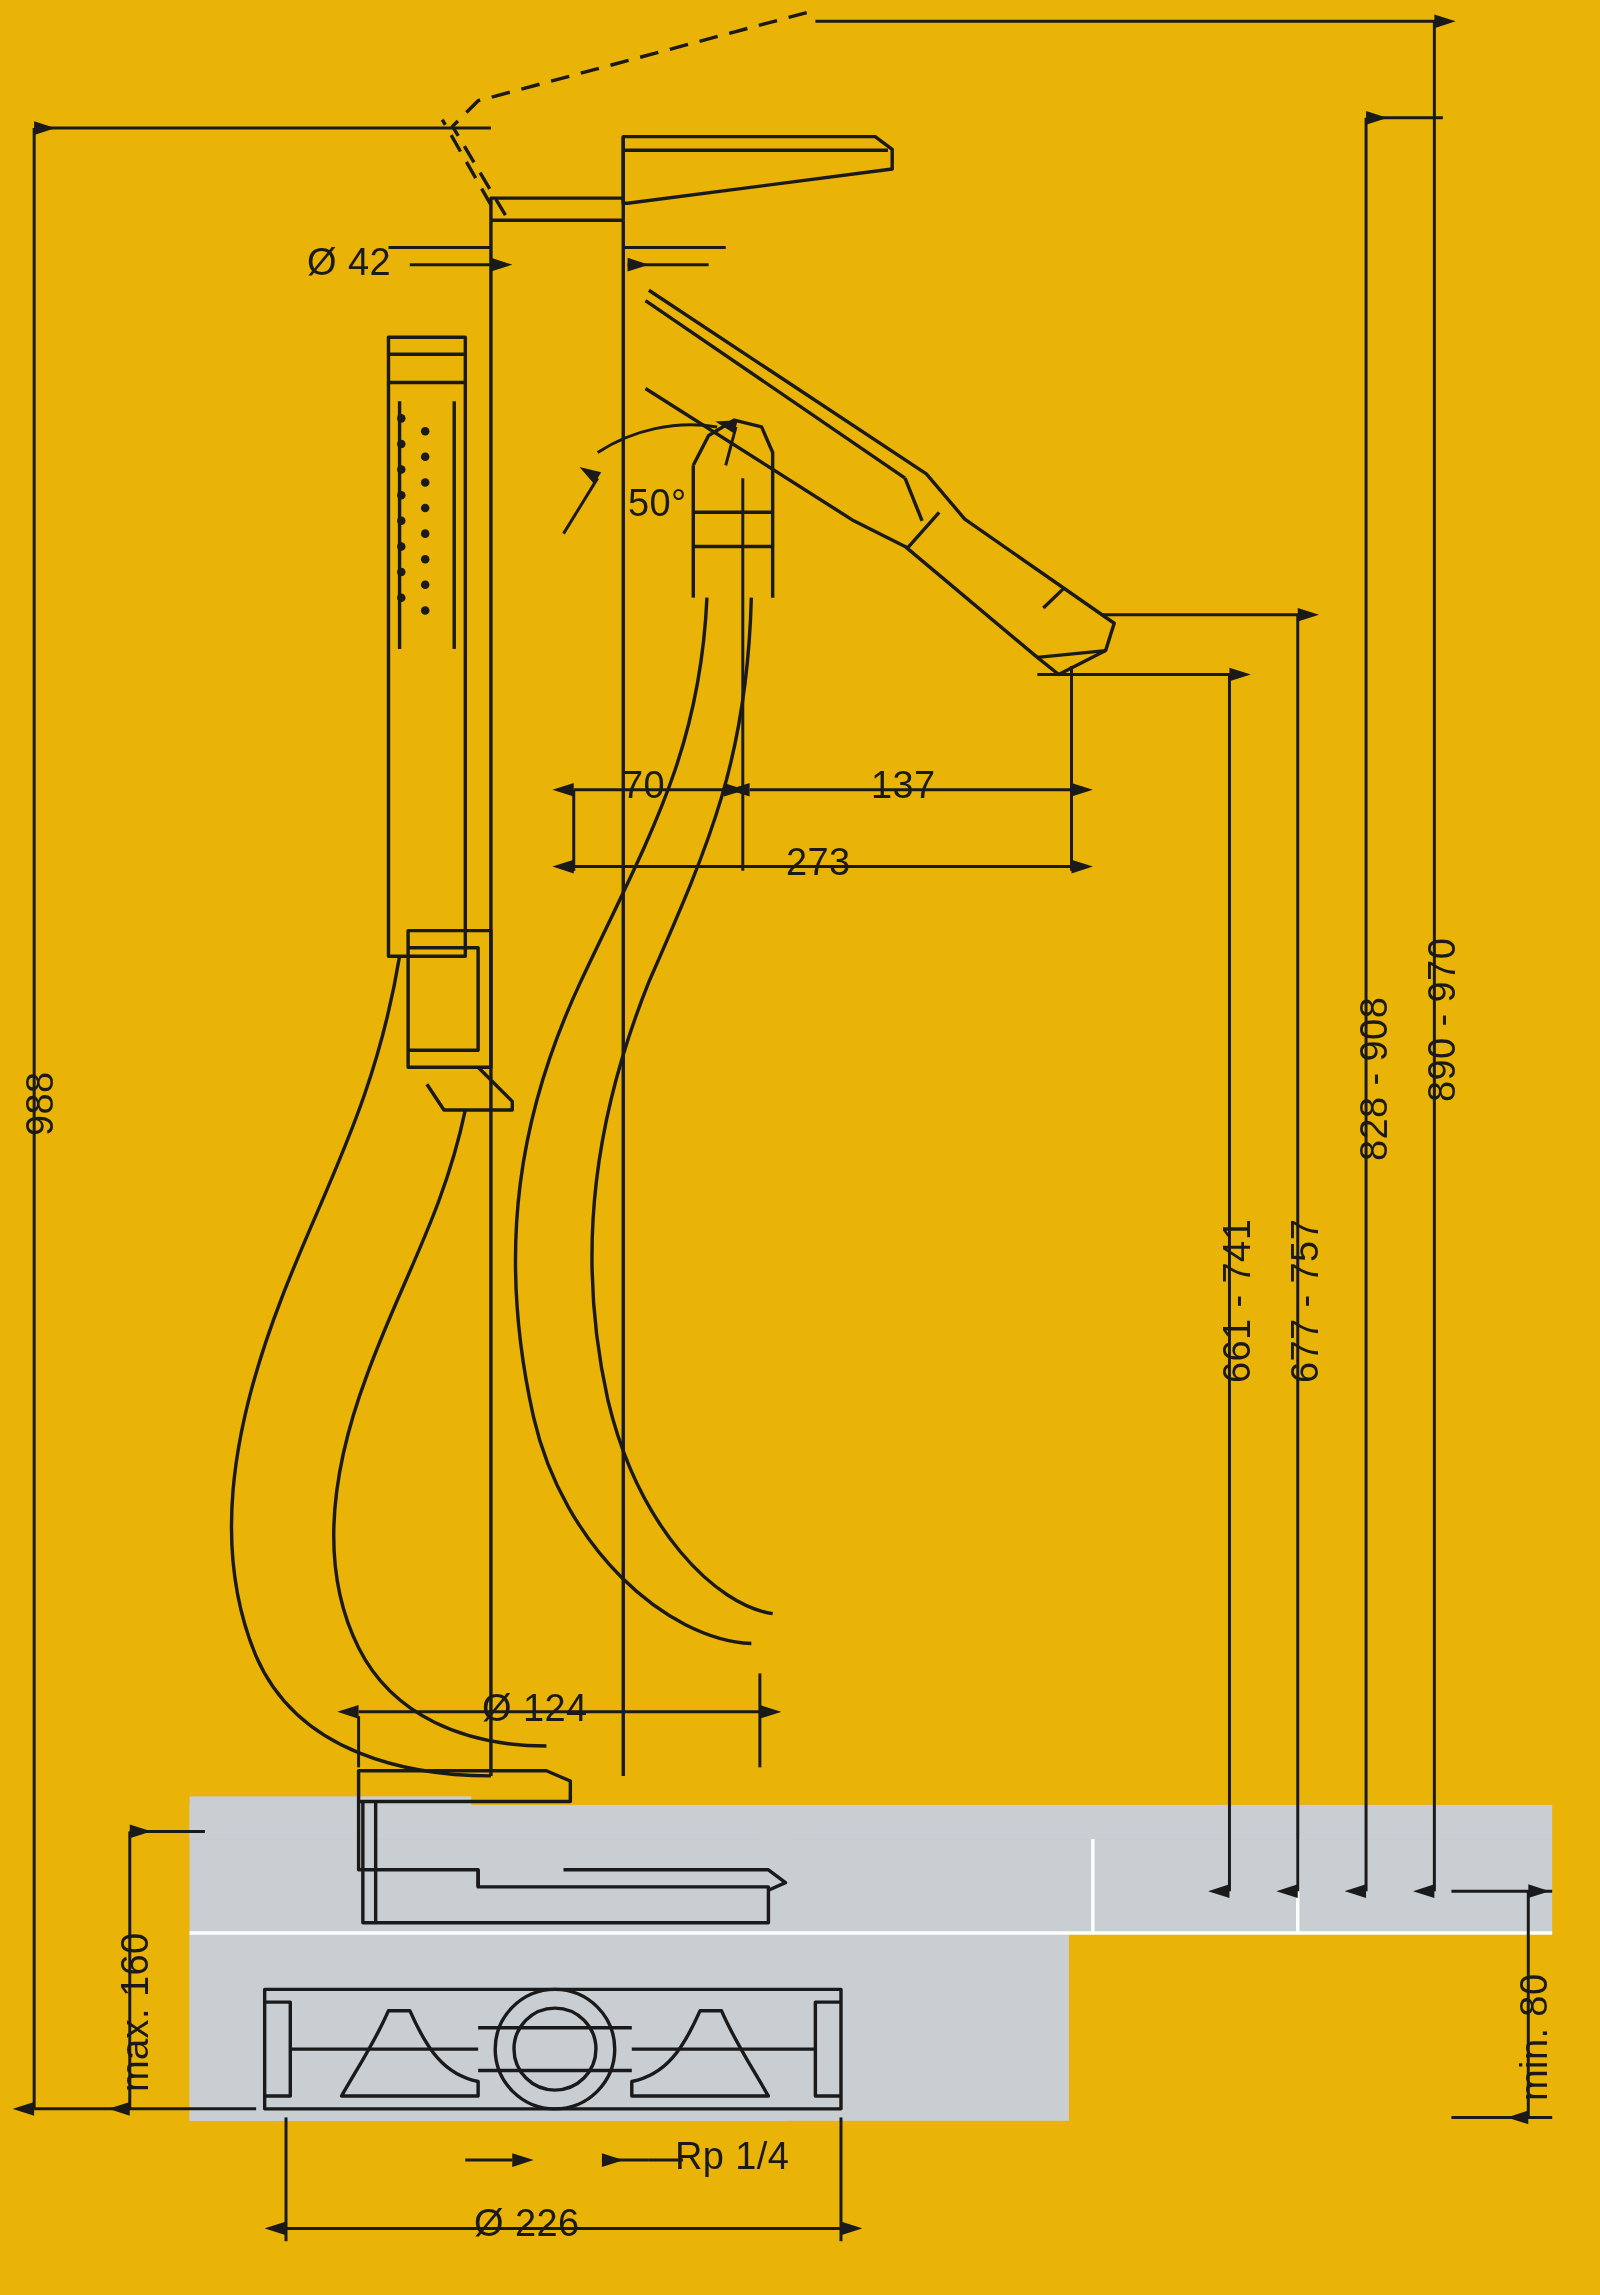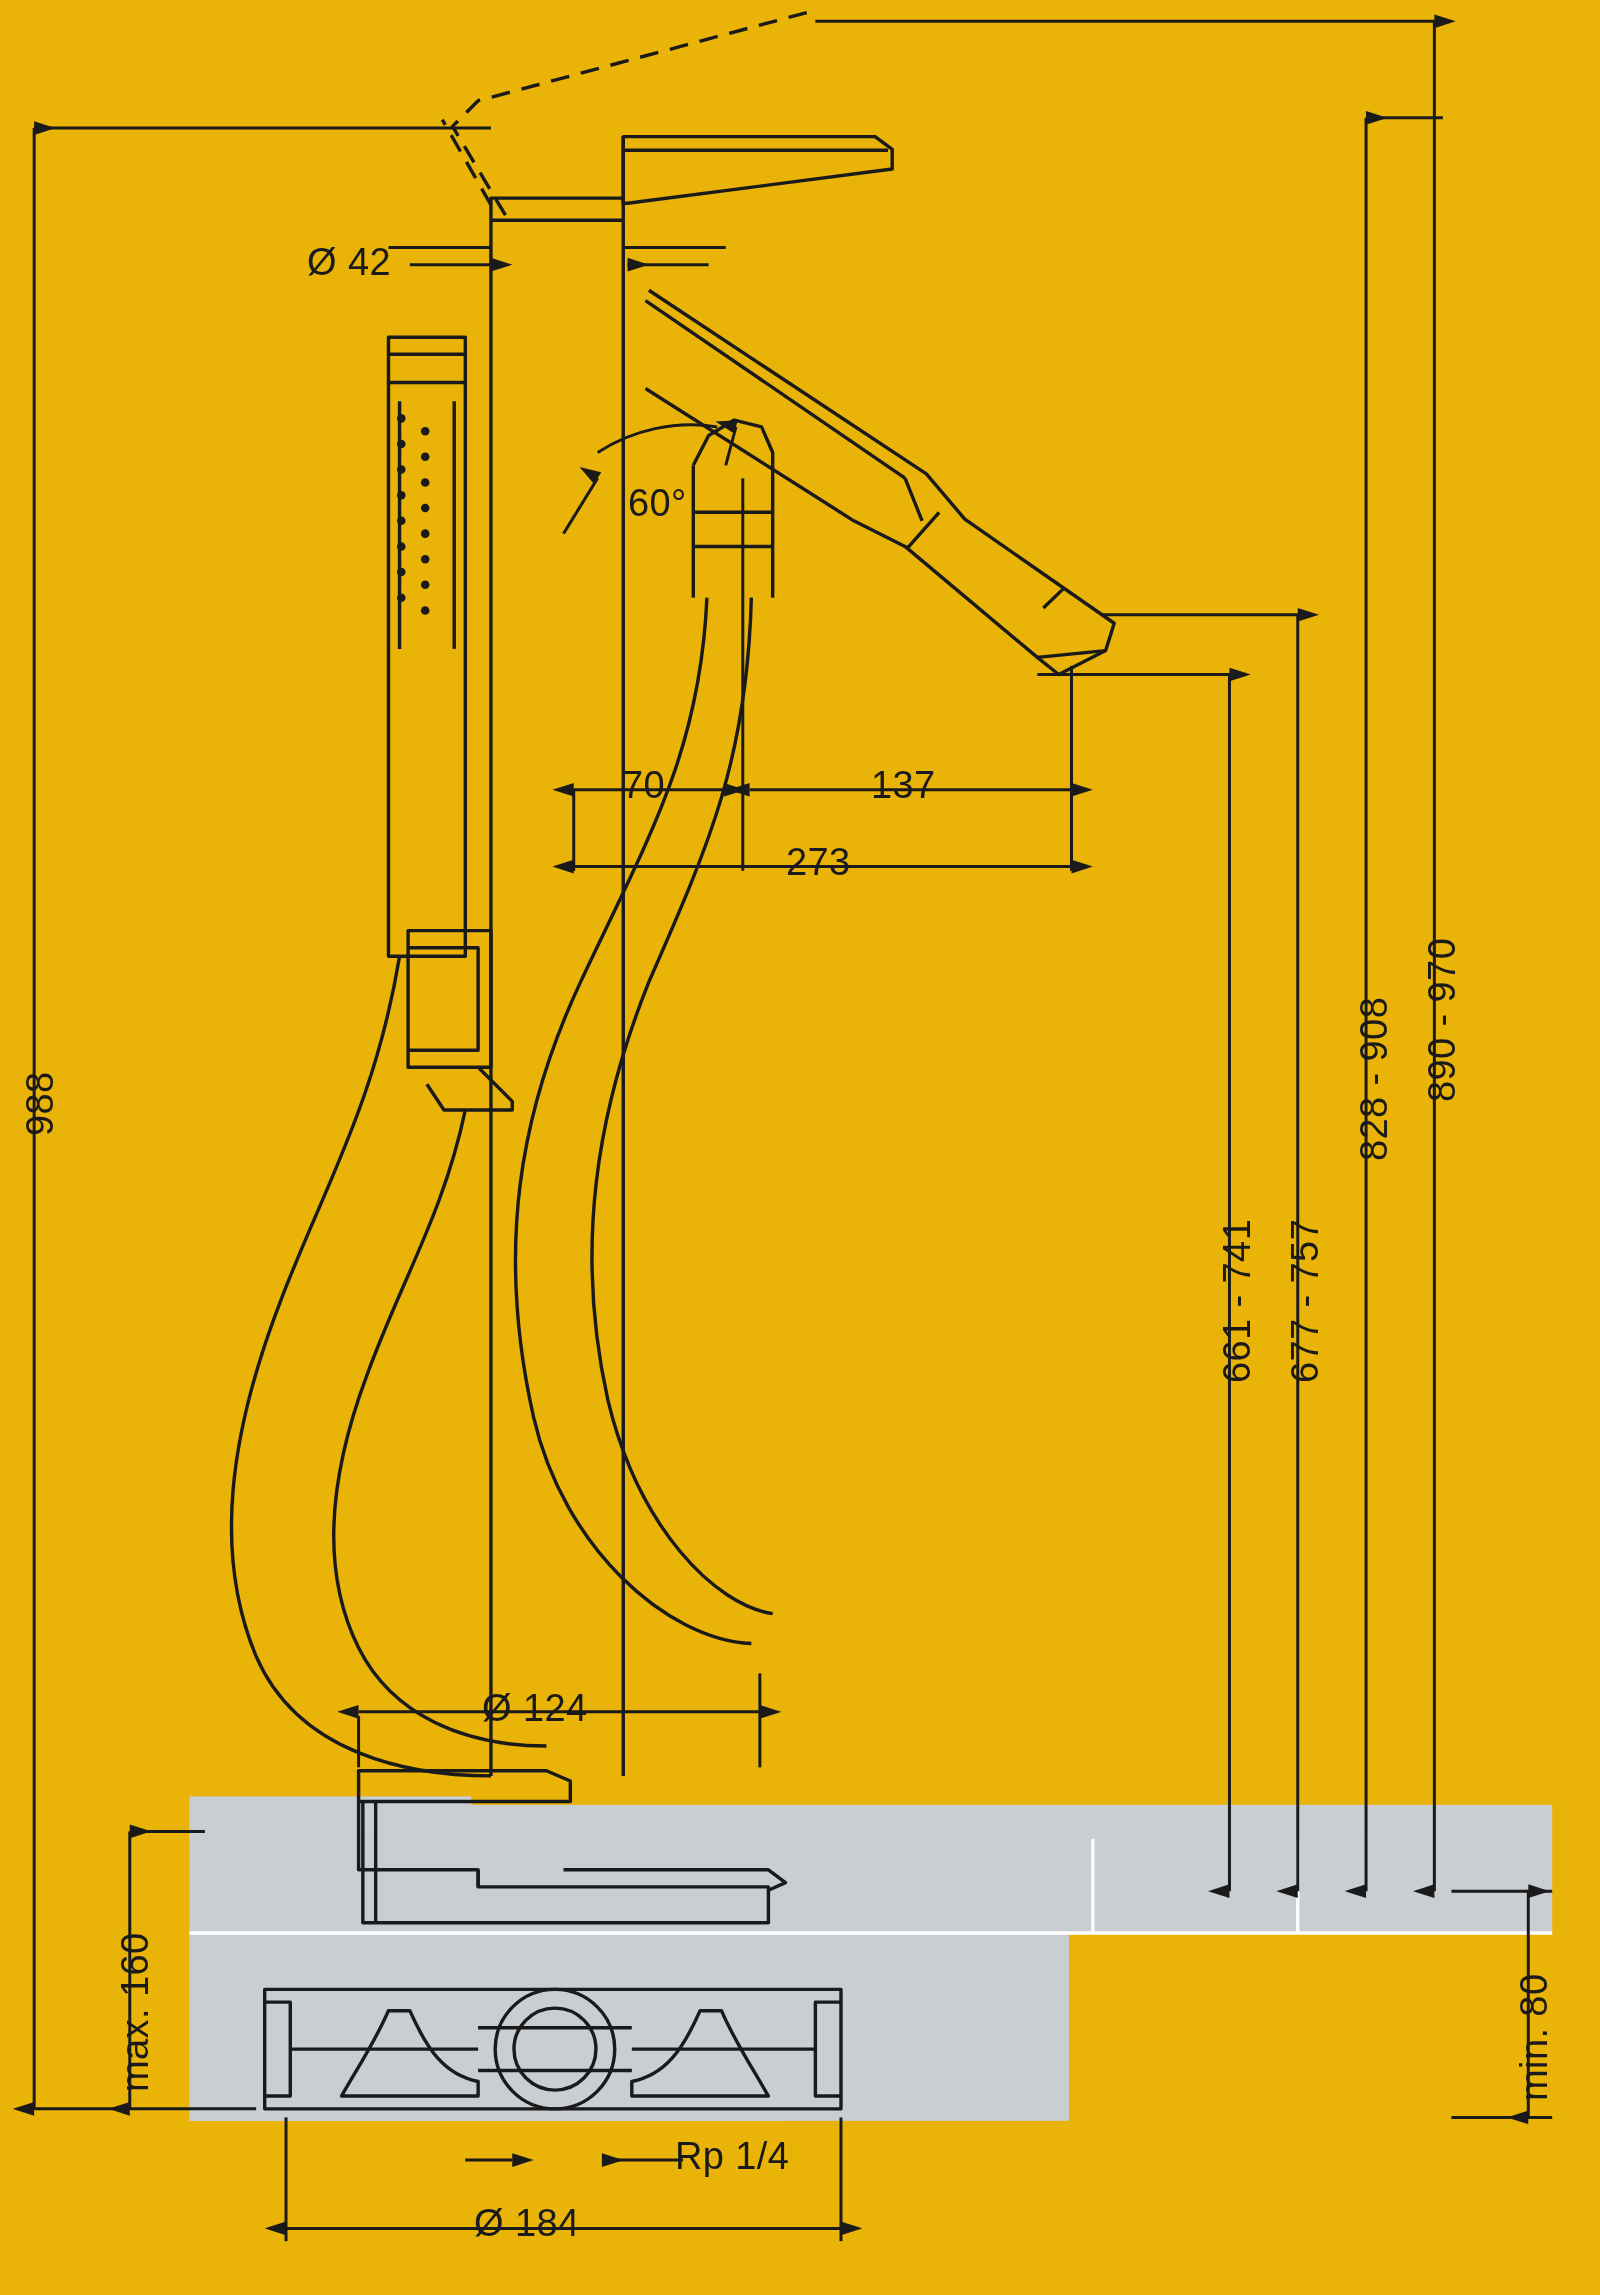--- a/index.html
+++ b/index.html
@@ -205,41 +205,41 @@
       <line x1="152" y1="2145" x2="240" y2="2145"></line>
 
       <line x1="1790" y1="2215" x2="1790" y2="2480" marker-start="url(#arrU)" marker-end="url(#arrD)"></line>
       <line x1="1700" y1="2215" x2="1818" y2="2215"></line>
       <line x1="1700" y1="2480" x2="1818" y2="2480"></line>
     </g>
   </svg>
 
   <div class="dim-label" style="left:307px; top:241px;">Ø 42</div>
 
-  <div class="dim-label" style="left:628px; top:482px;">60°</div>
+  <div class="dim-label" style="left:628px; top:482px;">50°</div>
 
   <div class="dim-label" style="left:622px; top:764px;">70</div>
 
   <div class="dim-label" style="left:871px; top:764px;">137</div>
 
   <div class="dim-label" style="left:786px; top:841px;">273</div>
 
   <div class="dim-label vertical" style="left:19px; top:1136px;">988</div>
 
   <div class="dim-label vertical" style="left:1216px; top:1383px;">661 - 741</div>
 
   <div class="dim-label vertical" style="left:1284px; top:1383px;">677 - 757</div>
 
   <div class="dim-label vertical" style="left:1353px; top:1161px;">828 - 908</div>
 
   <div class="dim-label vertical" style="left:1421px; top:1102px;">890 - 970</div>
 
   <div class="dim-label" style="left:482px; top:1687px;text-align:center;">Ø 124</div>
 
-  <div class="dim-label" style="left:474px; top:2202px;">Ø 184</div>
+  <div class="dim-label" style="left:474px; top:2202px;">Ø 226</div>
 
   <div class="dim-label" style="left:675px; top:2135px;">Rp 1/4</div>
 
   <div class="dim-label vertical" style="left:114px; top:2092px;">max. 160</div>
 
   <div class="dim-label vertical" style="left:1513px; top:2101px;">min. 80</div>
 
 </div>
 
 

